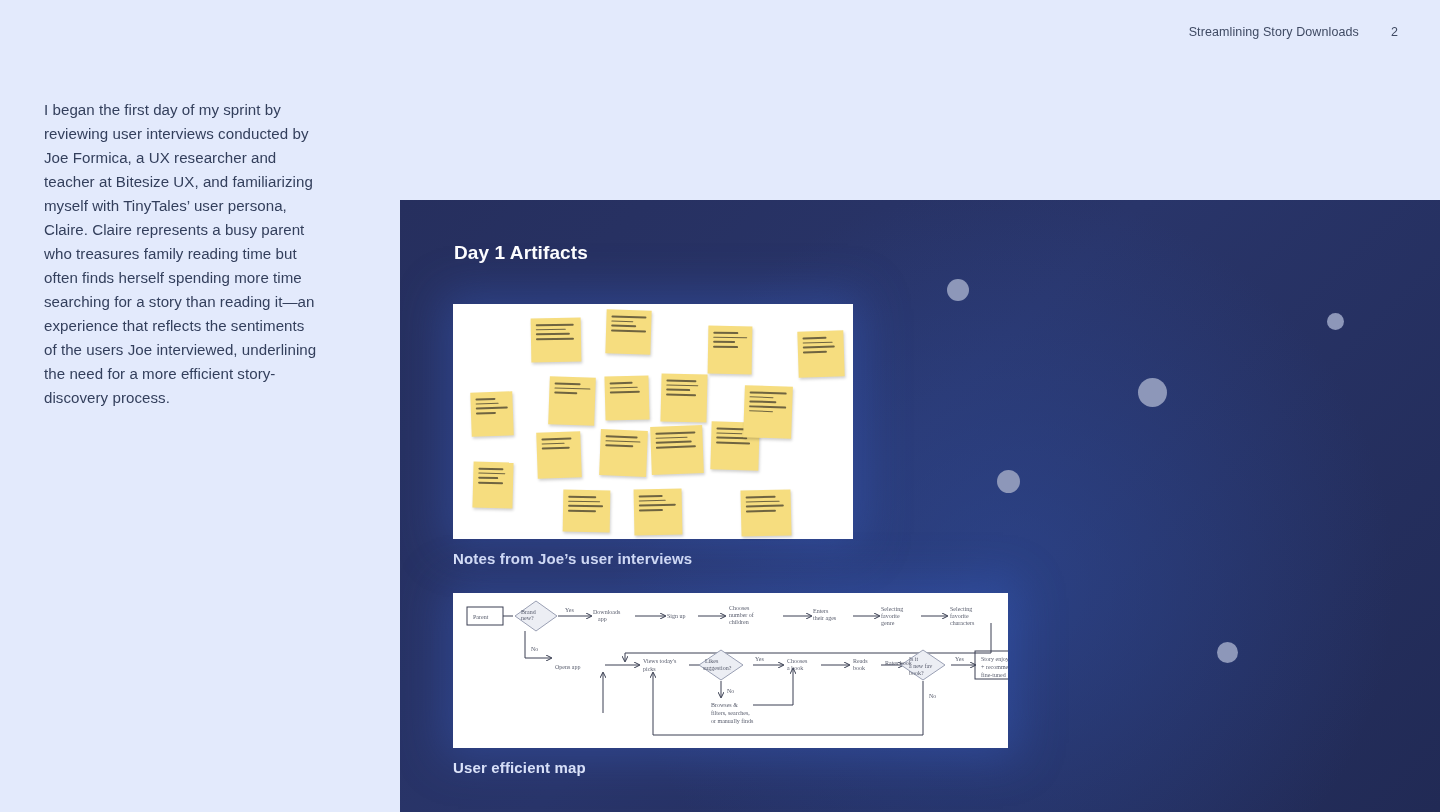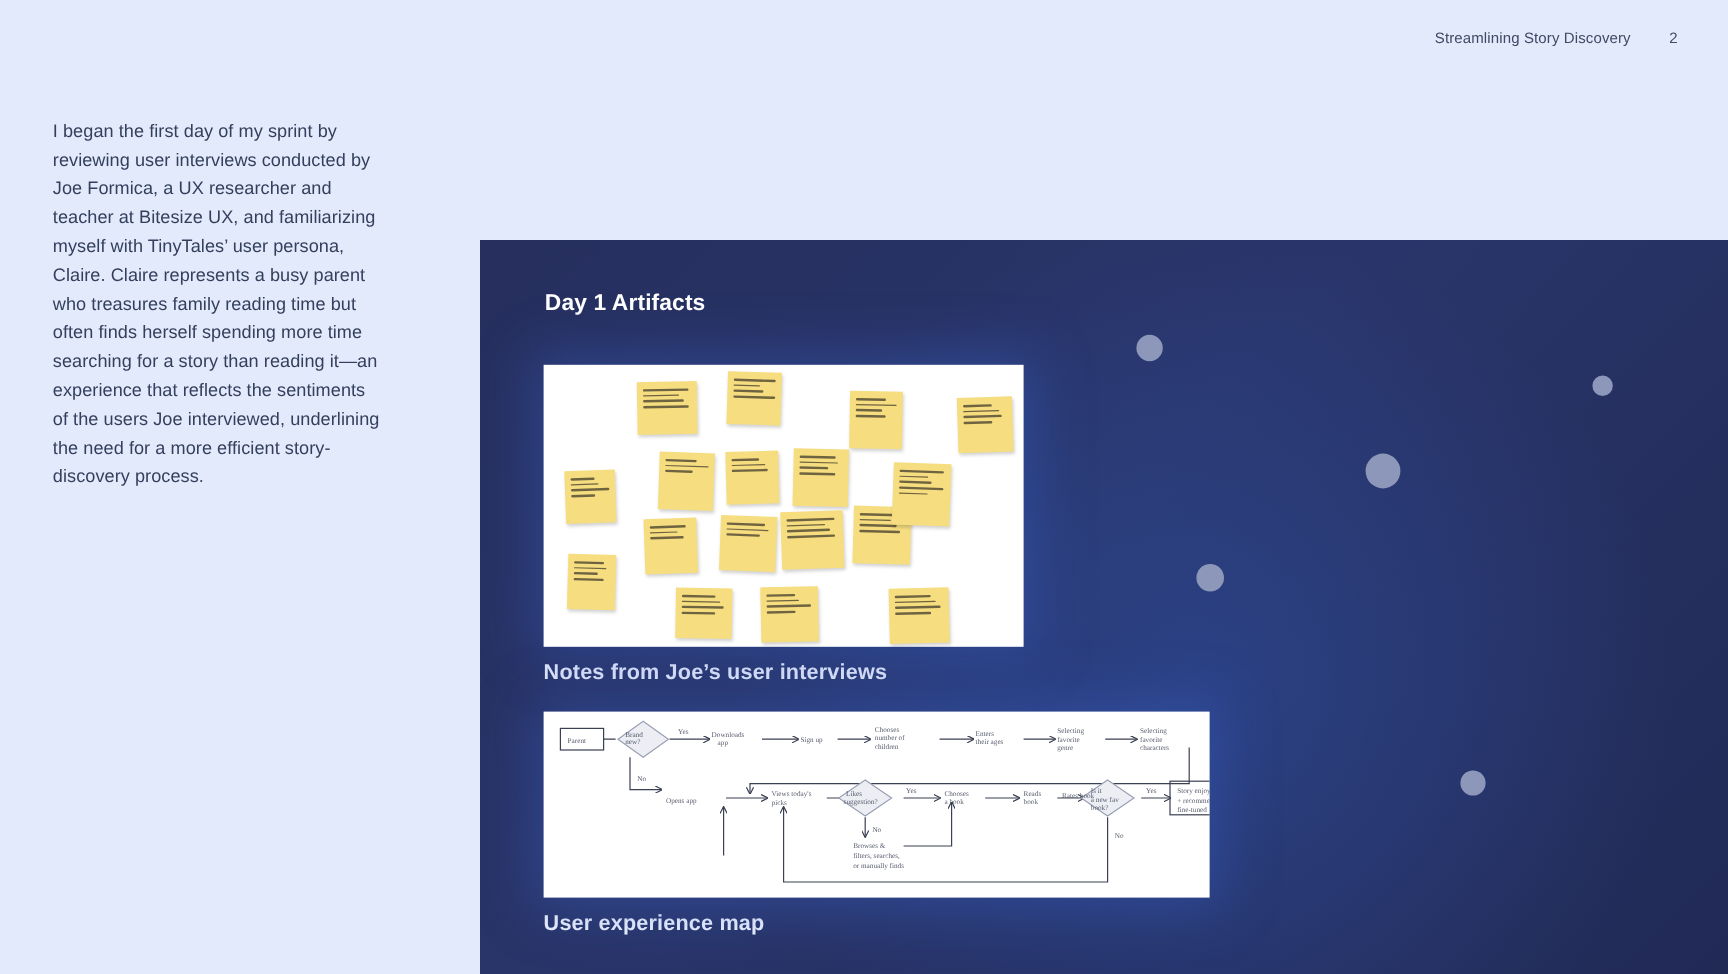--- a/index.html
+++ b/index.html
@@ -50,21 +50,21 @@
 
   .deco-dot { position:absolute; border-radius:50%; background:#8d97b9; }
 
   
   .figure { position:absolute; }
   .figure .frame {
     background:#ffffff;
     box-shadow:0 0 42px 10px rgba(58,96,200,.38);
   }
   .figure .caption {
-    margin-top:11px; color:#eef2ff; font-size:18px; font-weight:bold;
+    margin-top:11px; color:#eef2ff; font-size:15px; font-weight:bold;
     letter-spacing:.15px;
   }
 
   .fig-notes { left:53px; top:104px; }
   .fig-notes .frame { width:400px; height:235px; position:relative; }
   .fig-map   { left:53px; top:393px; }
   .fig-map .frame { width:555px; height:155px; position:relative; }
 
   
   .sticky {
@@ -82,21 +82,21 @@
   }
 
   
   .flow { position:absolute; inset:0; }
   .flow svg { width:100%; height:100%; display:block; }
 </style>
 </head>
 <body>
 
 <div class="running-head">
-  <span>Streamlining Story Discovery</span>
+  <span>Streamlining Story Downloads</span>
   <span class="page-num">2</span>
 </div>
 
 <div class="left-col">
 
   <div class="body-copy">
     <p>I began the first day of my sprint by reviewing user interviews conducted by Joe Formica, a UX researcher and teacher at Bitesize UX, and familiarizing myself with TinyTales’ user persona, Claire. Claire represents a busy parent who treasures family reading time but often finds herself spending more time searching for a story than reading it—an experience that reflects the sentiments of the users Joe interviewed, underlining the need for a more efficient story-discovery process.</p>
   </div>
 </div>
 
@@ -339,16 +339,16 @@
               <text x="528" y="84">fine-tuned</text>
             <text x="274" y="100">No</text>
             <text x="258" y="114">Browses &amp;</text>
               <text x="258" y="122">filters, searches,</text>
               <text x="258" y="130">or manually finds</text>
             <text x="476" y="105">No</text>
           </g>
         </svg>
       </div>
     </div>
-    <figcaption class="caption">User experience map</figcaption>
+    <figcaption class="caption">User efficient map</figcaption>
   </figure>
 
 </div>
 
 </body></html>

